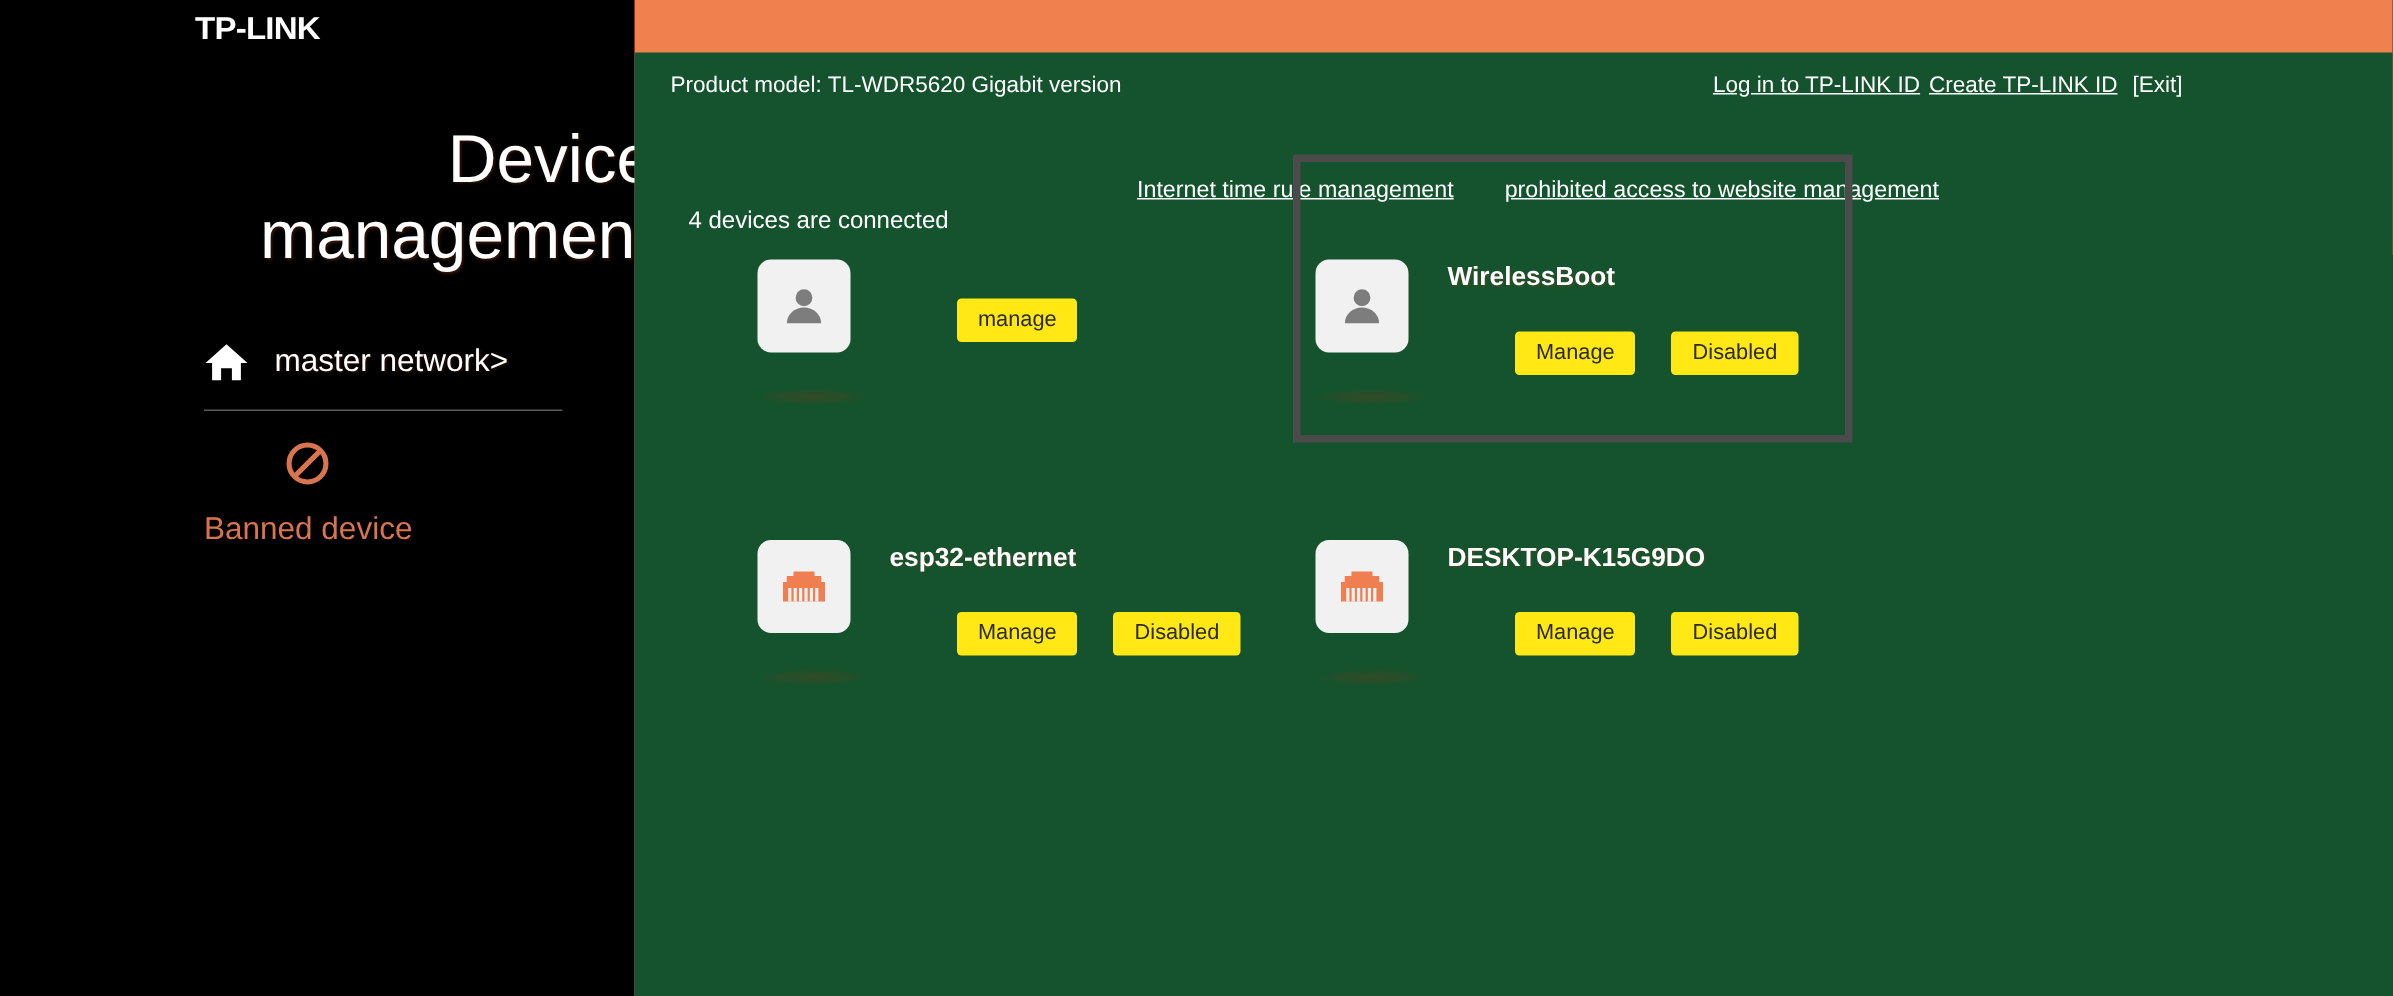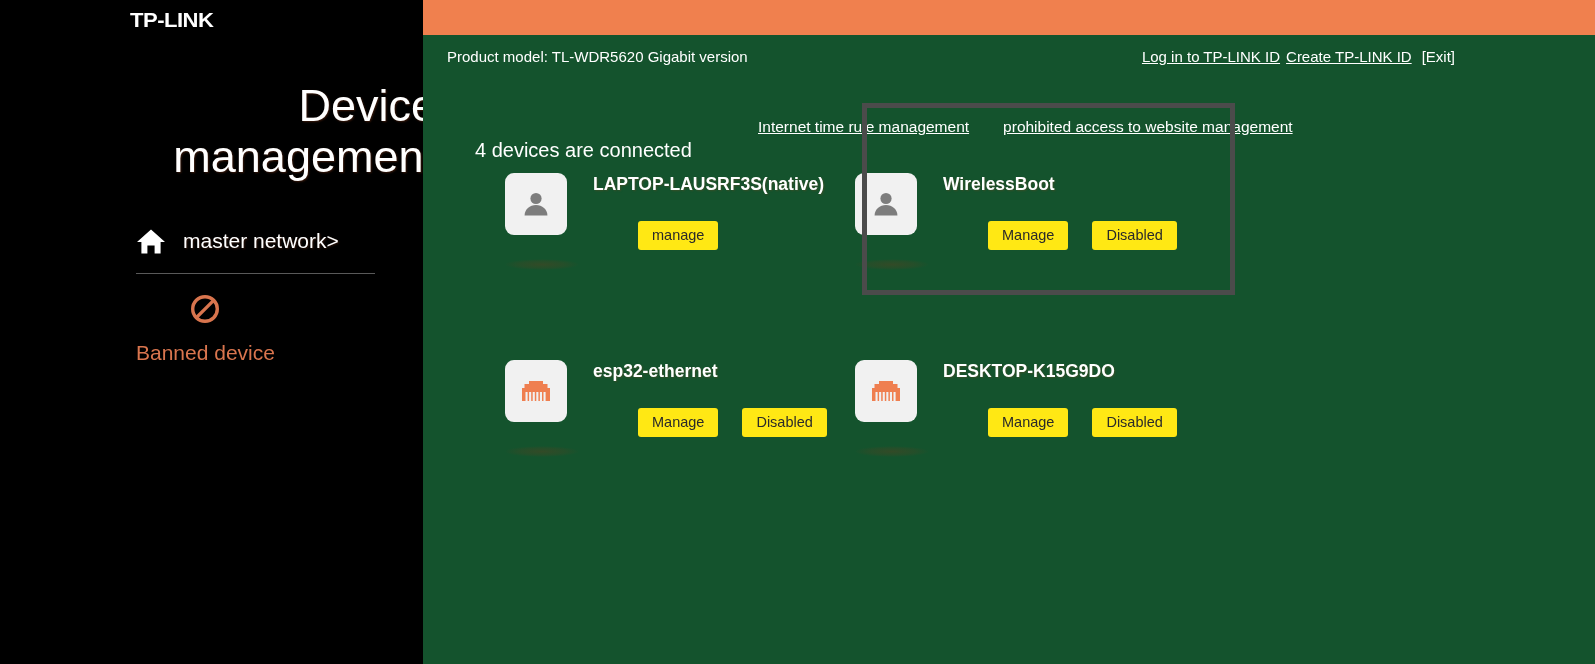--- a/index.html
+++ b/index.html
@@ -143,41 +143,41 @@
   }
   .section-link {
     font-size: 15.5px;
     color: #ffffff;
     text-decoration: underline;
     cursor: pointer;
   }
 
   #device-count {
     position: absolute;
-    left: 52px;
+    left: 36px;
     top: 104px;
-    font-size: 20px;
+    font-size: 16px;
     color: #ffffff;
     white-space: nowrap;
   }
 
   
   #device-grid {
     position: absolute;
     left: 0;
     top: 138px;
     width: 1172px;
   }
   .device-card {
     position: absolute;
     width: 380px;
     height: 115px;
   }
   .device-card.col0 { left: 82px; }
-  .device-card.col1 { left: 432px; }
+  .device-card.col1 { left: 454px; }
   .device-card.row0 { top: 0px; }
   .device-card.row1 { top: 187px; }
 
   .device-icon-wrap {
     position: absolute;
     left: 0;
     top: 0;
     width: 62px;
   }
   .device-tile {
@@ -299,21 +299,20 @@
       <div class="device-icon-wrap">
         <div class="device-tile">
           <svg width="32" height="32" viewBox="0 0 32 32" aria-hidden="true">
             <circle cx="16" cy="10.5" r="5.6" fill="#7d7d7d"></circle>
             <path d="M4.6 27.5 a11.4 10.5 0 0 1 22.8 0 Z" fill="#7d7d7d"></path>
           </svg>
         </div>
         <div class="device-shadow"></div>
       </div>
       <div class="device-body">
-        <div class="device-name">LAPTOP-LAUSRF3S(native)</div>
         <div class="device-actions">
           <button class="btn">manage</button>
         </div>
       </div>
     </div>
 
     <div class="device-card col1 row0">
       <div class="device-icon-wrap">
         <div class="device-tile">
           <svg width="32" height="32" viewBox="0 0 32 32" aria-hidden="true">

